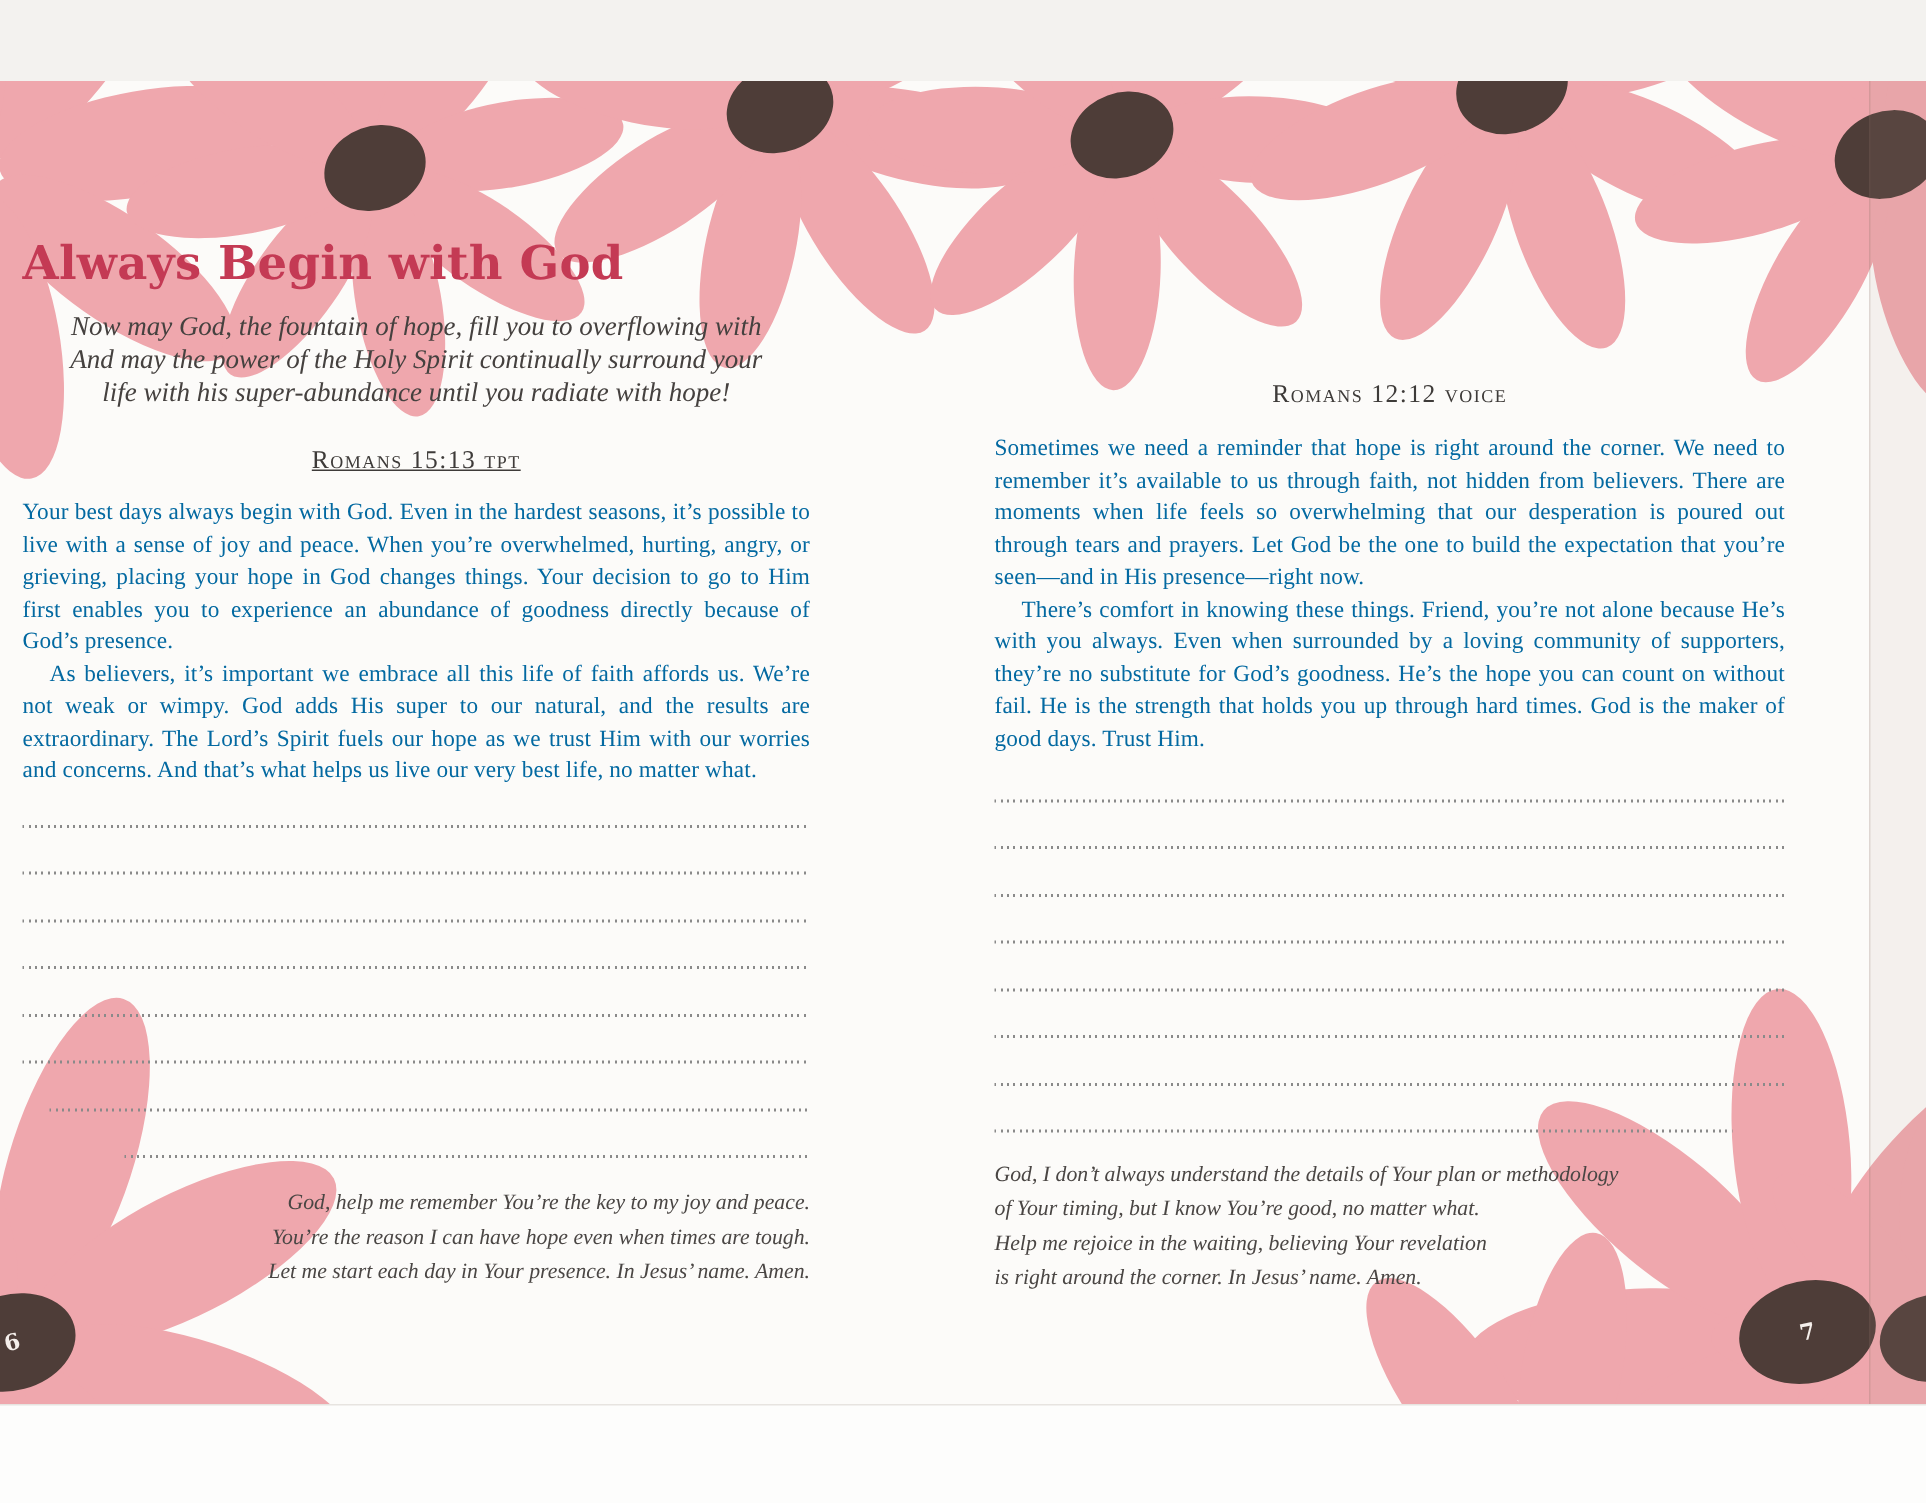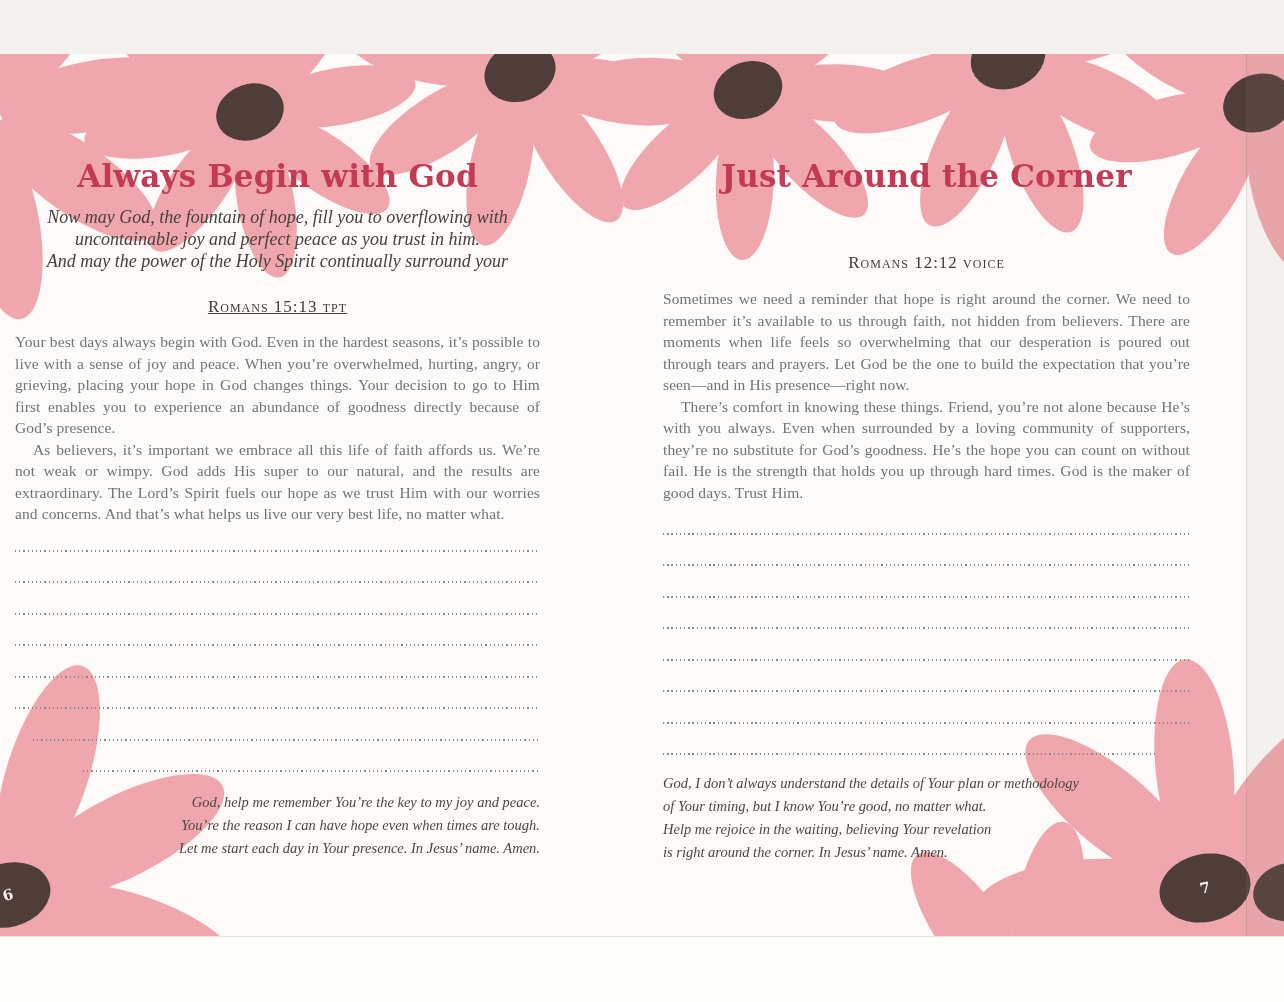--- a/index.html
+++ b/index.html
@@ -16,29 +16,29 @@
   .flowers{position:absolute;left:0;top:54px;width:1284px;height:882px;z-index:1;pointer-events:none;}
   
   .page-dot{position:absolute;z-index:2;background:#4e3d38;border-radius:50%;
             display:flex;align-items:center;justify-content:center;
             color:#f5efeb;font-family:"DejaVu Serif", serif;font-weight:bold;font-size:15px;}
   #dot-left{left:-35px;top:863px;width:86px;height:64px;transform:rotate(-15deg);}
   #dot-right{left:1159px;top:854px;width:92px;height:68px;transform:rotate(-12deg);}
   #dot-next{left:1253px;top:863px;width:74px;height:58px;transform:rotate(-10deg);}
   
   .tb{position:absolute;z-index:3;}
-  .title{width:525px;text-align:center;font-family:"DejaVu Serif", serif;font-weight:bold;
+  .title{width:525px;font-family:"DejaVu Serif", serif;font-weight:bold;
          font-size:31px;color:#c43a54;letter-spacing:0.2px;}
   #l-title{left:15px;top:158px;} #r-title{left:663px;top:158px;width:527px;}
   .verse{width:525px;text-align:center;font-style:italic;font-size:18px;line-height:22px;color:#45413f;}
   #l-verse{left:15px;top:206px;} #r-verse{left:663px;top:206px;width:527px;}
   .ref{width:525px;text-align:center;font-variant:small-caps;font-size:17px;
        letter-spacing:1px;color:#3e3b39;}
   #l-ref{left:15px;top:297px;text-decoration:underline;} #r-ref{left:663px;top:253px;width:527px;}
-  .bodytext{width:525px;text-align:justify;font-size:15.5px;line-height:21.5px;color:#737373;
+  .bodytext{width:525px;text-align:justify;font-size:15.5px;line-height:21.5px;color:#0369a1;
             letter-spacing:0.1px;}
   .bodytext p{margin:0;}
   .bodytext p + p{text-indent:18px;}
   #l-body{left:15px;top:331px;} #r-body{left:663px;top:288px;width:527px;}
   
   .jlines{position:absolute;z-index:3;width:525px;}
   #l-lines{left:15px;top:520px;} #r-lines{left:663px;top:503px;width:527px;}
   .jline{height:31.5px;position:relative;}
   .jline::after{content:"";position:absolute;left:0;right:0;bottom:0;height:1.6px;
     background:repeating-linear-gradient(90deg,#8a8a8a 0 1.3px,transparent 1.3px 4.2px);}
@@ -149,22 +149,22 @@
   <div class="page-dot" id="dot-right">
     <span>7</span>
   </div>
   <div class="page-dot" id="dot-next">
     <span>8</span>
   </div>
 
   <div class="tb title" id="l-title">Always Begin with God</div>
   <div class="tb verse" id="l-verse">
     <div>Now may God, the fountain of hope, fill you to overflowing with</div>
-    <div>uncontainable joy and perfect peace as you trust in him.</div>
     <div>And may the power of the Holy Spirit continually surround your</div>
+    <div>life with his super-abundance until you radiate with hope!</div>
   </div>
   <div class="tb ref" id="l-ref">Romans 15:13 tpt</div>
   <div class="tb bodytext" id="l-body">
     <p>Your best days always begin with God. Even in the hardest seasons, it’s possible to live with a sense of joy and peace. When you’re overwhelmed, hurting, angry, or grieving, placing your hope in God changes things. Your decision to go to Him first enables you to experience an abundance of goodness directly because of God’s presence.</p>
     <p>As believers, it’s important we embrace all this life of faith affords us. We’re not weak or wimpy. God adds His super to our natural, and the results are extraordinary. The Lord’s Spirit fuels our hope as we trust Him with our worries and concerns. And that’s what helps us live our very best life, no matter what.</p>
   </div>
   <div class="jlines" id="l-lines">
       <div class="jline"></div>
       <div class="jline"></div>
       <div class="jline"></div>
@@ -173,21 +173,20 @@
       <div class="jline"></div>
       <div class="jline"></div>
       <div class="jline"></div>
     </div>
   <div class="tb prayer" id="l-prayer">
     <div>God, help me remember You’re the key to my joy and peace.</div>
     <div>You’re the reason I can have hope even when times are tough.</div>
     <div>Let me start each day in Your presence. In Jesus’ name. Amen.</div>
   </div>
 
-  <div class="tb title" id="r-title">Just Around the Corner</div>
   <div class="tb verse" id="r-verse">
   </div>
   <div class="tb ref" id="r-ref">Romans 12:12 voice</div>
   <div class="tb bodytext" id="r-body">
     <p>Sometimes we need a reminder that hope is right around the corner. We need to remember it’s available to us through faith, not hidden from believers. There are moments when life feels so overwhelming that our desperation is poured out through tears and prayers. Let God be the one to build the expectation that you’re seen—and in His presence—right now.</p>
     <p>There’s comfort in knowing these things. Friend, you’re not alone because He’s with you always. Even when surrounded by a loving community of supporters, they’re no substitute for God’s goodness. He’s the hope you can count on without fail. He is the strength that holds you up through hard times. God is the maker of good days. Trust Him.</p>
   </div>
   <div class="jlines" id="r-lines">
       <div class="jline"></div>
       <div class="jline"></div>

